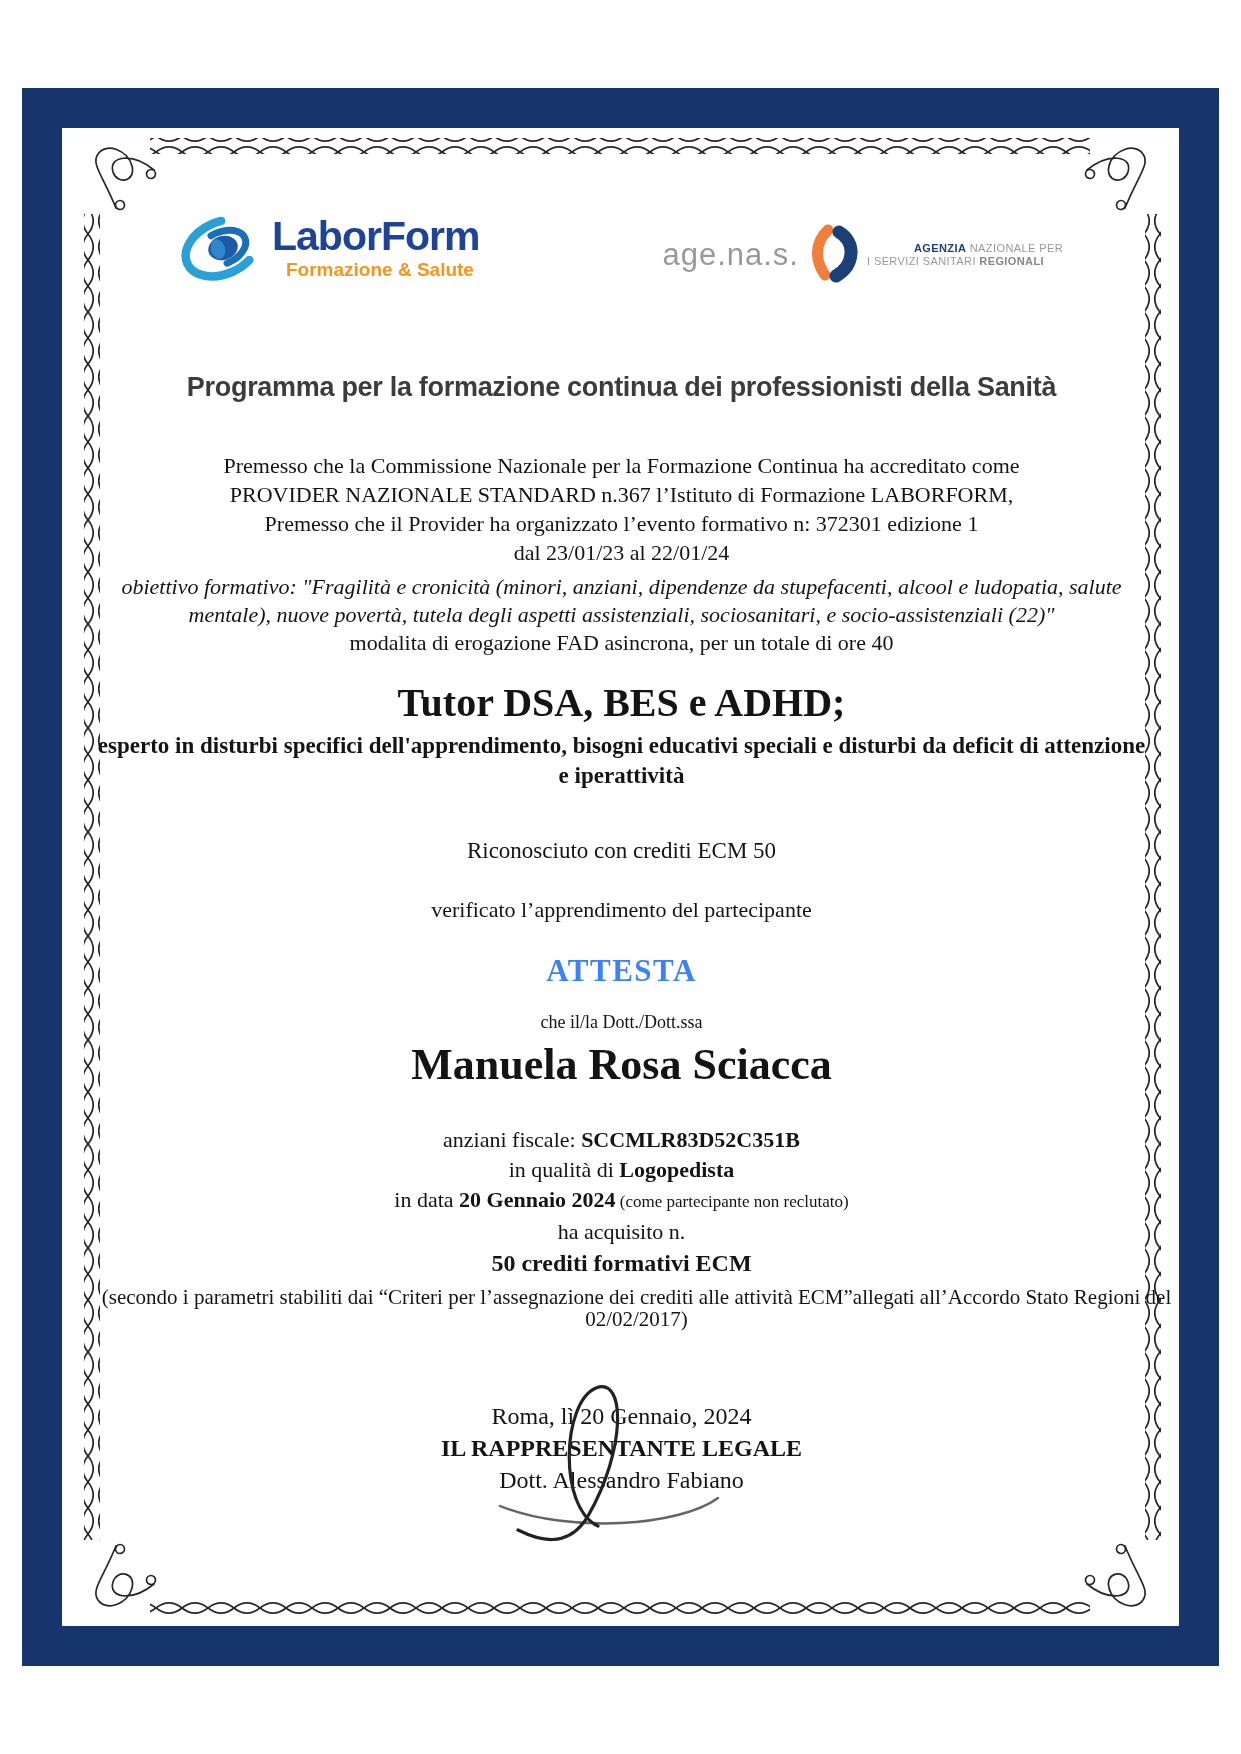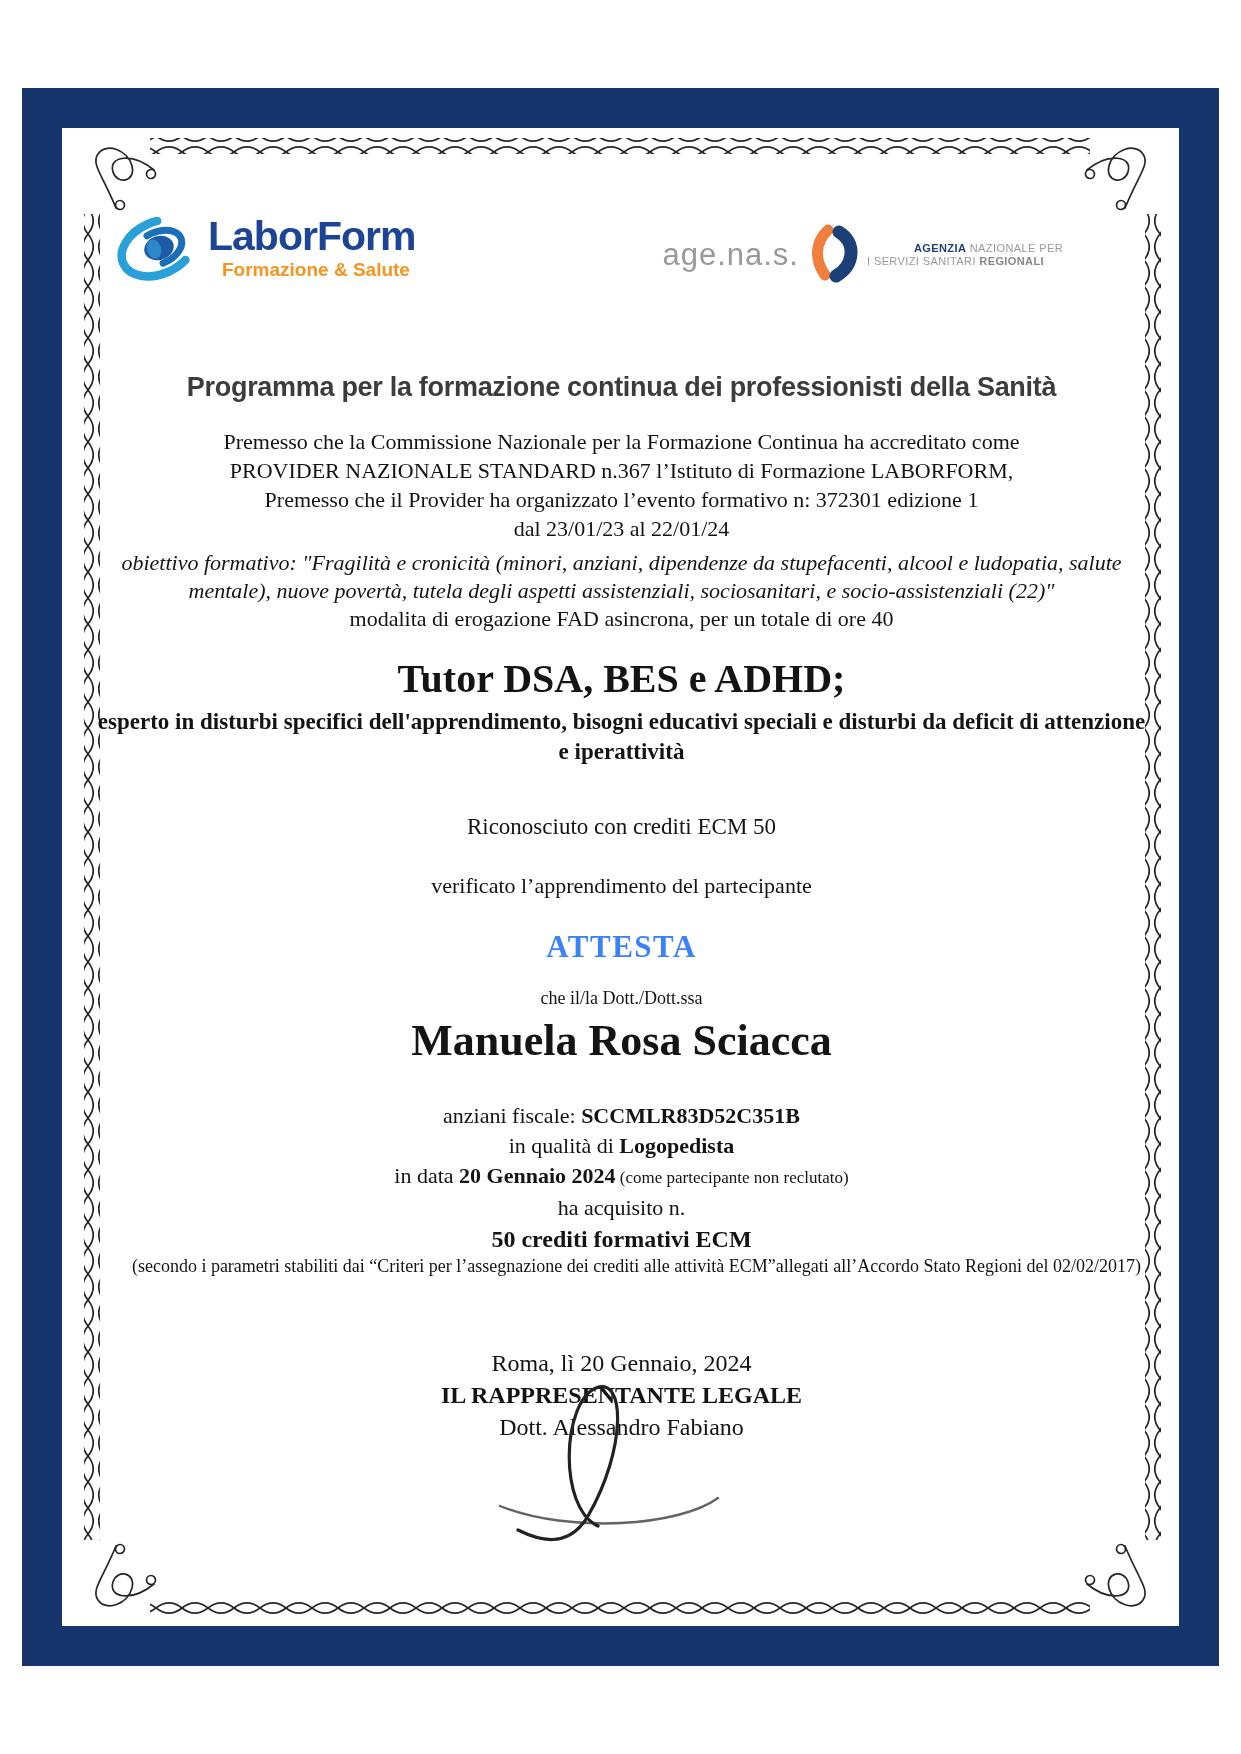--- a/index.html
+++ b/index.html
@@ -1,48 +1,48 @@
 <!DOCTYPE html>
 <html><head>
 <meta charset="utf-8">
 <style>
   html,body{margin:0;padding:0;background:#ffffff;width:1241px;height:1754px;overflow:hidden;}
   .page{position:relative;width:1241px;height:1754px;background:#ffffff;font-family:"Liberation Serif",serif;color:#141414;}
   .frame-svg{position:absolute;left:0;top:0;pointer-events:none;}
   .content{position:absolute;left:62px;top:128px;width:1119px;height:1498px;text-align:center;}
 
   
-  .logos{display:flex;justify-content:space-between;align-items:flex-start;padding:0 118px 0 50px;margin-top:72px;}
+  .logos{display:flex;justify-content:space-between;align-items:flex-start;padding:0 118px 0 114px;margin-top:72px;}
   .lf-logo{display:flex;align-items:flex-start;text-align:left;}
   .lf-text{margin-left:4px;margin-top:16px;}
   .lf-name{font-family:"Liberation Sans",sans-serif;font-weight:bold;font-size:41px;color:#1d4496;letter-spacing:-1px;line-height:1;}
   .lf-tag{font-family:"Liberation Sans",sans-serif;font-weight:bold;font-size:19px;color:#f6941d;margin-left:14px;margin-top:2px;}
   .ag-logo{display:flex;align-items:center;margin-top:24px;}
   .ag-word{font-family:"Liberation Sans",sans-serif;font-size:31px;color:#97999b;letter-spacing:1px;}
   .ag-lines{text-align:left;font-family:"Liberation Sans",sans-serif;font-size:11px;letter-spacing:.4px;color:#97999b;line-height:13px;margin-left:6px;}
   .ag-lines b.navy{color:#1d3f77;margin-left:47px;}
   .ag-lines b.gray{color:#85878a;}
 
   
   .title{margin-top:80px;font-family:"Liberation Sans",sans-serif;font-weight:bold;font-size:27px;color:#3c3c3c;letter-spacing:-.3px;}
-  .premise{margin-top:24px;font-size:22px;line-height:29px;}
+  .premise{margin-top:48px;font-size:22px;line-height:29px;}
   .objective{margin-top:6px;font-size:22px;line-height:28px;}
   .objective .it{font-style:italic;display:block;margin:0 auto;max-width:1020px;}
   .course-title{margin-top:22px;font-weight:bold;font-size:40px;line-height:48px;}
   .course-sub{margin-top:4px;font-weight:bold;font-size:23px;line-height:30px;max-width:1060px;margin-left:auto;margin-right:auto;}
   .credits-line{margin-top:46px;font-size:23px;line-height:28px;}
   .declaration{margin-top:30px;font-size:22px;line-height:30px;}
   .attesta{margin-top:26px;font-weight:bold;font-size:31px;line-height:40px;color:#3b82f6;letter-spacing:1.5px;}
   .recip-intro{margin-top:16px;font-size:18px;line-height:30px;}
   .recip-name{font-weight:bold;font-size:44px;line-height:56px;}
   .fact{font-size:22px;line-height:30px;}
   .fact-first{margin-top:32px;}
   .fact .note{font-size:17px;text-align:center;}
   .credits-bold{font-weight:bold;font-size:24px;line-height:32px;}
-  .footnote{margin-top:0;font-size:18px;line-height:22px;padding-left:30px;}
+  .footnote{margin-top:7px;font-size:21px;line-height:22px;padding-left:30px;}
   .signing{margin-top:70px;font-size:24px;line-height:32px;}
   .signing .role{font-weight:bold;}
   .signature-svg{position:absolute;left:430px;top:1358px;pointer-events:none;}
 </style>
 </head>
 <body>
 
 <div class="page">
 
   <svg class="frame-svg" width="1241" height="1754" viewBox="0 0 1241 1754">

